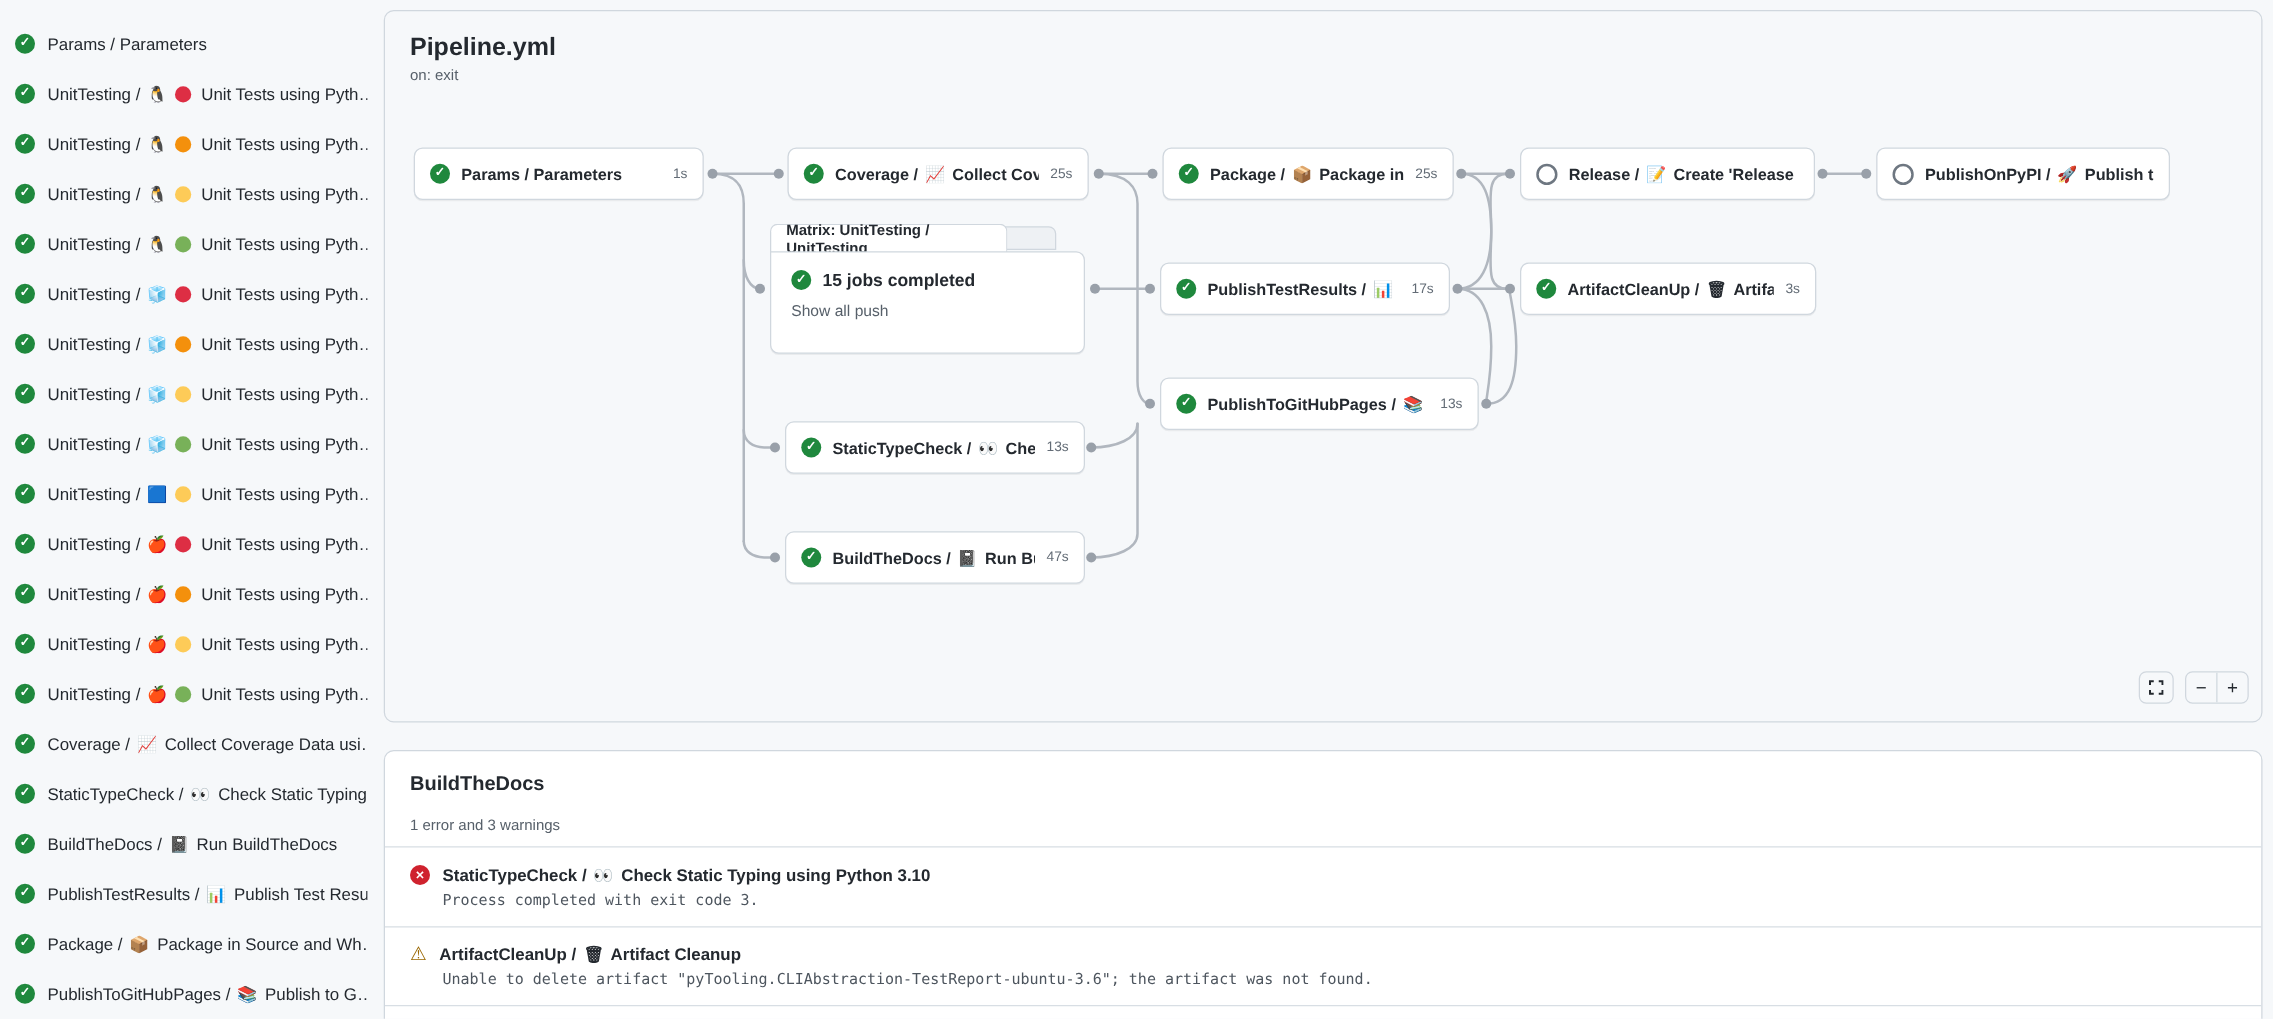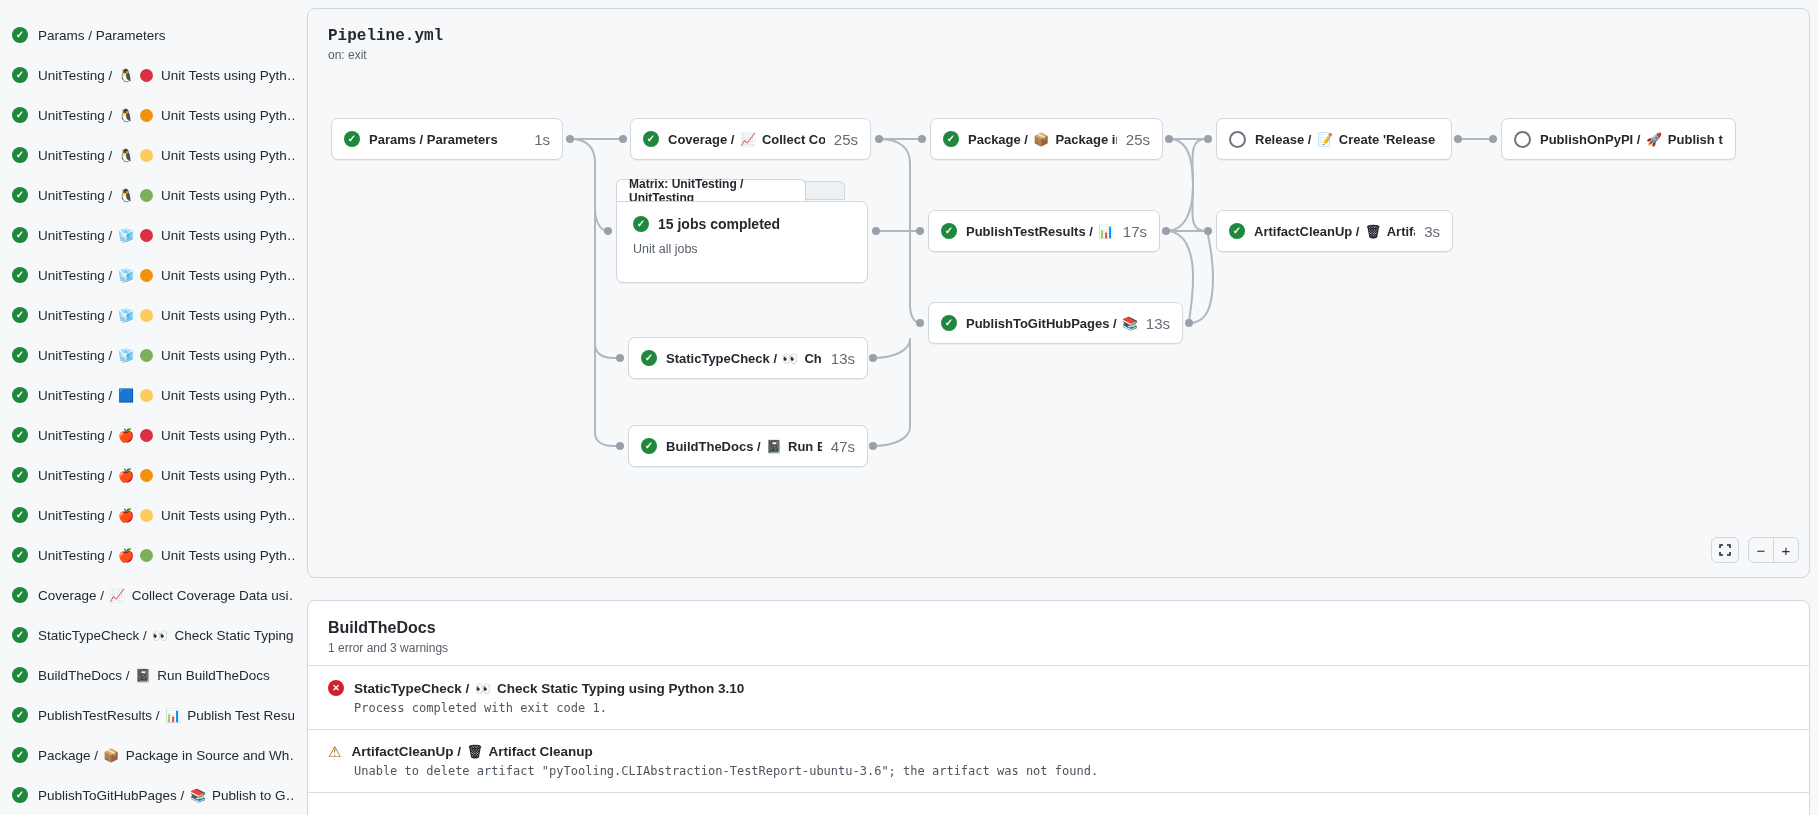--- a/index.html
+++ b/index.html
@@ -21,50 +21,50 @@
       width:16px;height:16px;border-radius:50%;background:#1f883d;color:#fff;
       font-size:10px;font-weight:bold;line-height:1;}
   .oc{display:inline-block;flex:none;width:13px;height:13px;border-radius:50%;
       border:2px solid #6e7781;background:#fff;}
   
   .card{position:absolute;left:307px;width:1503px;background:#f6f8fa;
         border:1px solid #d0d7de;border-radius:8px;box-sizing:border-box;}
   .graph-card{top:8px;height:570px;overflow:hidden;}
   .anno-card{top:600px;height:230px;background:#ffffff;}
   .graph-head{position:absolute;left:20px;top:18px;}
-  .graph-title{font-size:16px;font-weight:700;font-family:Liberation Mono, monospace;}
+  .graph-title{font-size:20px;font-weight:700;}
   .graph-trigger{font-size:12px;color:#57606a;margin-top:3px;}
   
   .graph-svg{position:absolute;left:0;top:0;}
   .gnode{position:absolute;height:42px;background:#ffffff;border:1px solid #d0d7de;border-radius:7px;
          box-shadow:0 1px 0 rgba(27,31,36,.06);display:flex;align-items:center;gap:9px;
          padding:0 12px;box-sizing:border-box;cursor:pointer;}
   .gnode-label{flex:1;font-size:13px;font-weight:600;white-space:nowrap;overflow:hidden;}
-  .gnode-dur{font-size:15px;color:#636c76;white-space:nowrap;}
+  .gnode-dur{font-size:11px;color:#636c76;white-space:nowrap;}
   
   .matrix-tab2{position:absolute;background:#eef1f4;border:1px solid #d0d7de;border-radius:6px 6px 0 0;height:17px;}
   .matrix-tab{position:absolute;background:#ffffff;border:1px solid #d0d7de;border-bottom:none;
               border-radius:6px 6px 0 0;display:flex;align-items:center;padding:0 12px;box-sizing:border-box;
               font-size:12px;font-weight:700;}
   .matrix-box{position:absolute;background:#ffffff;border:1px solid #d0d7de;border-radius:0 7px 7px 7px;
               box-shadow:0 1px 0 rgba(27,31,36,.06);box-sizing:border-box;padding:14px 16px;cursor:pointer;}
   .matrix-sum{display:flex;align-items:center;gap:9px;font-size:14px;font-weight:700;}
   .matrix-link{margin-top:10px;font-size:12.5px;color:#57606a;cursor:pointer;}
   
   .controls{position:absolute;display:flex;gap:9px;align-items:center;}
   .ctl-btn{width:28px;height:26px;background:#f6f8fa;border:1px solid #d0d7de;border-radius:6px;
            display:flex;align-items:center;justify-content:center;cursor:pointer;box-sizing:border-box;}
   .zoom-group{display:flex;background:#f6f8fa;border:1px solid #d0d7de;border-radius:6px;overflow:hidden;}
   .zoom-cell{width:24px;height:24px;display:flex;align-items:center;justify-content:center;
              font-size:15px;color:#24292f;cursor:pointer;}
   .zoom-cell+.zoom-cell{border-left:1px solid #d0d7de;}
   
   .anno-head{padding:18px 20px 10px 20px;}
   .anno-title{font-size:16px;font-weight:700;}
-  .anno-sub{font-size:12px;color:#57606a;margin-top:4px;}
+  .anno-sub{font-size:12px;color:#57606a;margin-top:16px;}
   .anno-row{border-top:1px solid #d8dee4;padding:14px 20px 14px 20px;}
   .anno-line{display:flex;align-items:center;gap:10px;}
   .anno-job{font-size:13.5px;font-weight:600;color:#24292f;cursor:pointer;}
   .anno-detail{margin:5px 0 0 26px;font-size:12px;color:#4d555e;
                font-family:"DejaVu Sans Mono","Liberation Mono",monospace;white-space:nowrap;}
   .x-circle{display:inline-flex;align-items:center;justify-content:center;flex:none;width:16px;height:16px;
             border-radius:50%;background:#cf222e;color:#fff;font-size:9px;font-weight:bold;line-height:1;}
   .warn-tri{color:#9a6700;font-size:15px;line-height:1;flex:none;}
 </style>
 </head>
@@ -206,21 +206,21 @@
 
   <div class="matrix-tab2" style="left:480px;top:172px;width:55px;"></div>
   <div class="matrix-tab" style="left:308px;top:170px;width:190px;height:23px;">
     <span>Matrix: UnitTesting / UnitTesting</span>
   </div>
   <div class="matrix-box" style="left:308px;top:192px;width:252px;height:82px;">
     <div class="matrix-sum">
       <span class="cc">✓</span>
       <span>15 jobs completed</span>
     </div>
-    <div class="matrix-link">Unit all jobs</div>
+    <div class="matrix-link">Show all push</div>
   </div>
 
   <div>
       <div class="gnode" style="left: 23px; top: 109px; width: 232px;">
         <span class="cc">✓</span>
         <span class="gnode-label">Params / Parameters</span>
         <span class="gnode-dur">1s</span>
       </div>
       <div class="gnode" style="left: 322px; top: 109px; width: 241px;">
         <span class="cc">✓</span>
@@ -284,21 +284,21 @@
   <div class="anno-head">
     <div class="anno-title">BuildTheDocs</div>
     <div class="anno-sub">1 error and 3 warnings</div>
   </div>
   <div>
       <div class="anno-row">
         <div class="anno-line">
           <span class="x-circle">✕</span>
           <span class="anno-job">StaticTypeCheck / <span class="emo">👀</span> Check Static Typing using Python 3.10</span>
         </div>
-        <div class="anno-detail">Process completed with exit code 1.</div>
+        <div class="anno-detail">Process completed with exit code 3.</div>
       </div>
       <div class="anno-row">
         <div class="anno-line">
           <span class="warn-tri">⚠</span>
           <span class="anno-job">ArtifactCleanUp / <span class="emo">🗑</span> Artifact Cleanup</span>
         </div>
         <div class="anno-detail">Unable to delete artifact "pyTooling.CLIAbstraction-TestReport-ubuntu-3.6"; the artifact was not found.</div>
       </div>
       <div class="anno-row"></div>
     </div>

